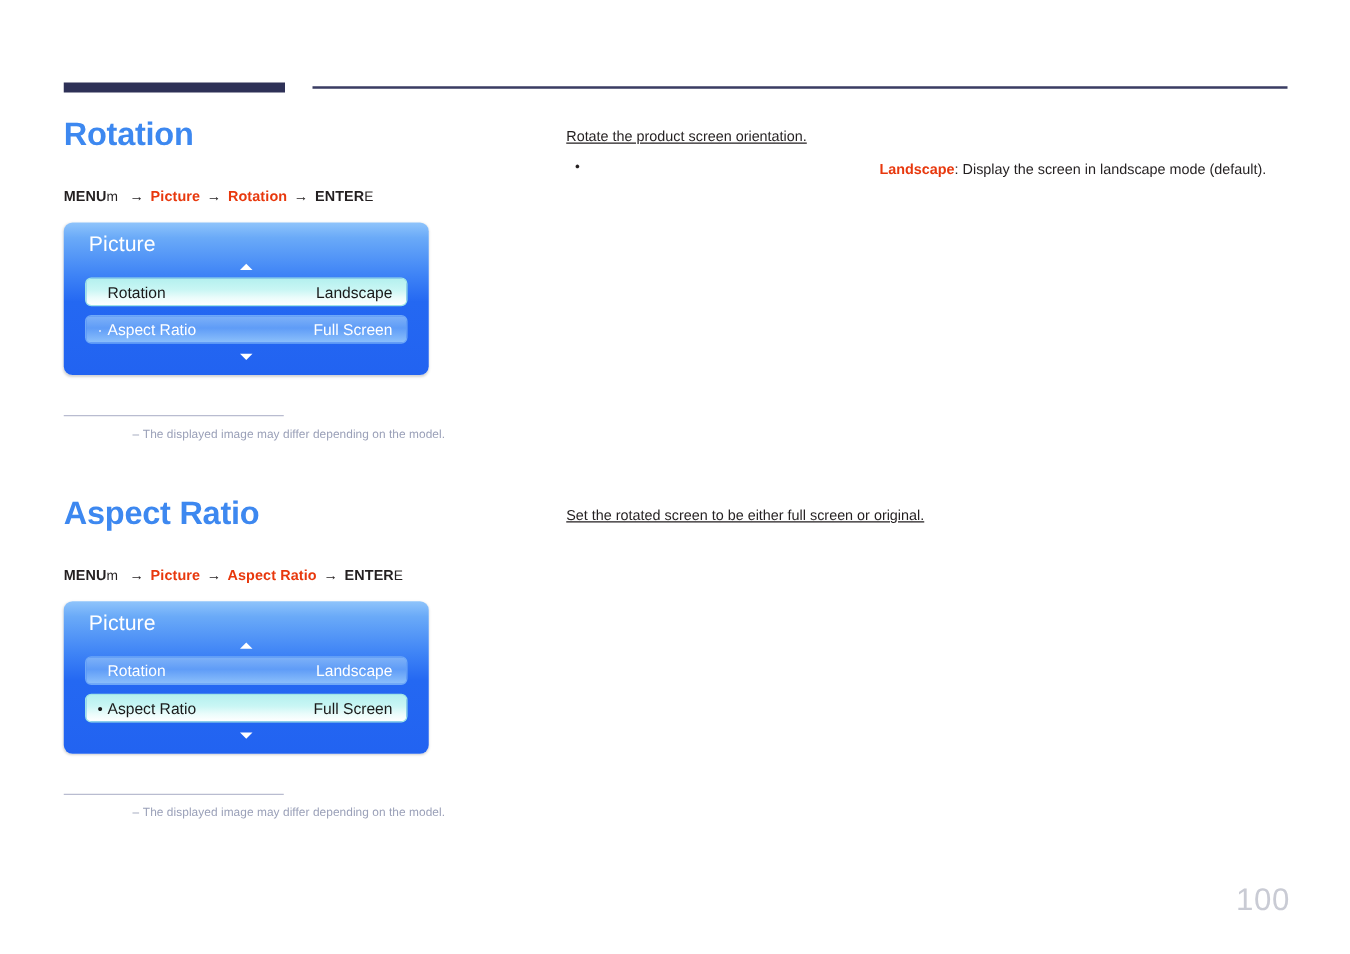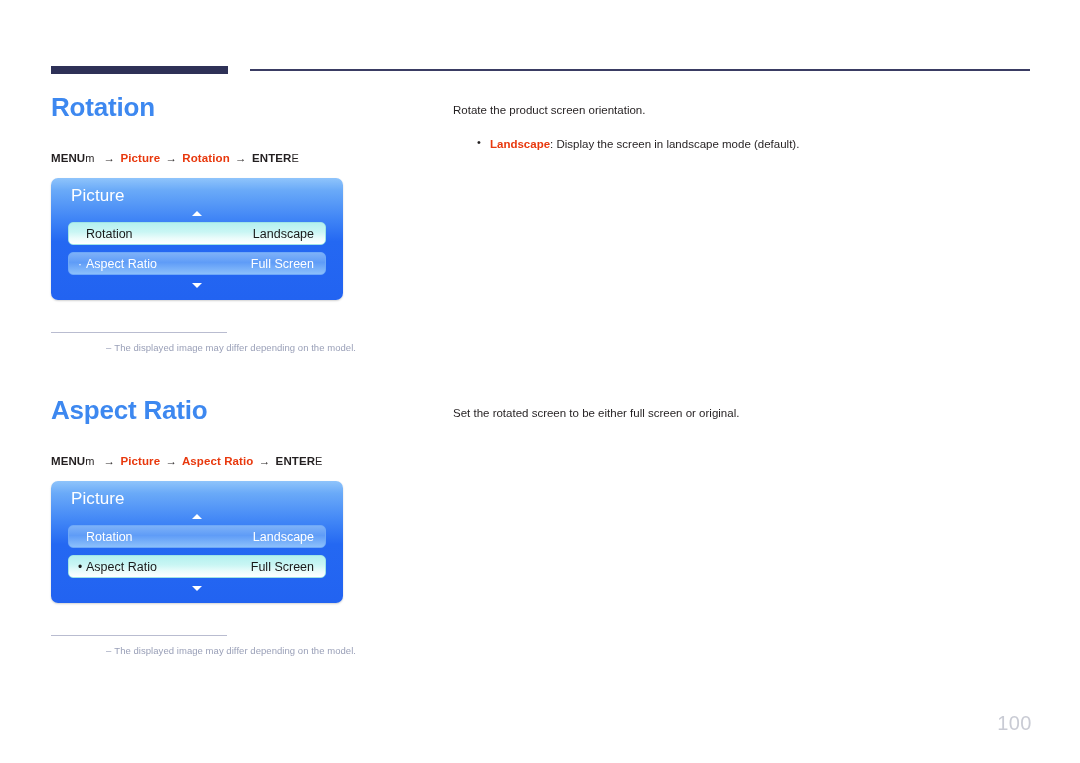--- a/index.html
+++ b/index.html
@@ -209,25 +209,27 @@
     position: absolute;
     left: 453px;
     top: 10px;
     width: 560px;
     font-size: 11.5px;
     line-height: 1.45;
     color: #231f20;
   }
   .desc-lead {
     margin: 0 0 9px 0;
+    text-decoration: underline;
   }
   .desc-list {
     list-style: none;
-    margin: 17px;
+    margin: 0;
     padding: 0;
+    text-align: right;
   }
   .desc-list li {
     position: relative;
     padding-left: 20px;
     margin-bottom: 8px;
   }
   .desc-list li::before {
     content: "\2022";
     position: absolute;
     left: 7px;
@@ -249,21 +251,21 @@
     margin-right: 2px;
     font-weight: bold;
   }
   .desc-note .desc-term { font-size: 10.5px; }
 
   
   .page-number {
     position: absolute;
     right: 48px;
     bottom: 28px;
-    font-size: 20px;
+    font-size: 25px;
     color: #c9cbd4;
     letter-spacing: 0.5px;
   }
 </style>
 </head>
 <body>
 
 <div class="header-rules">
   <div class="rule-thick"></div>
   <div class="rule-thin"></div>

